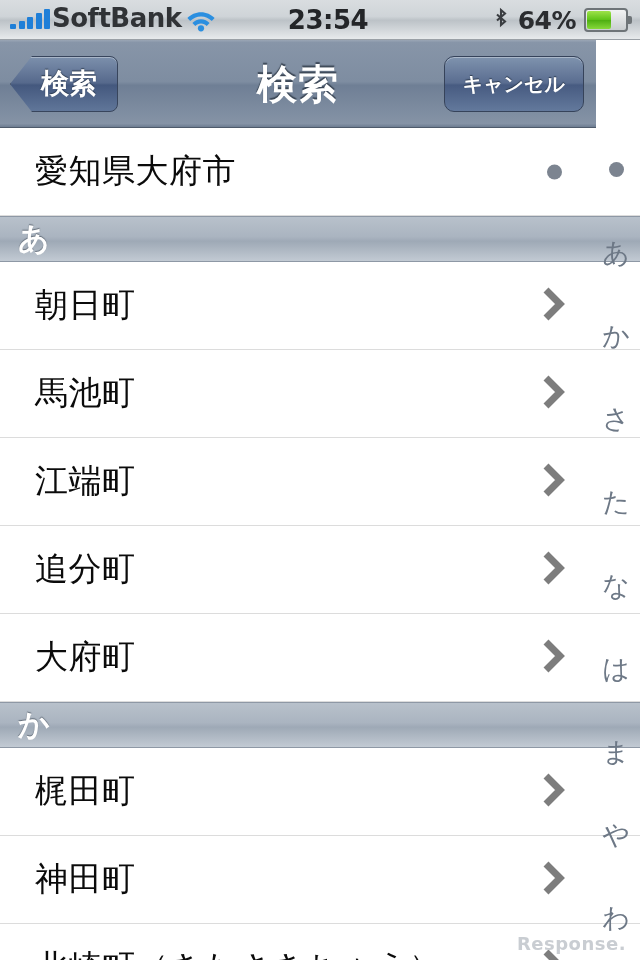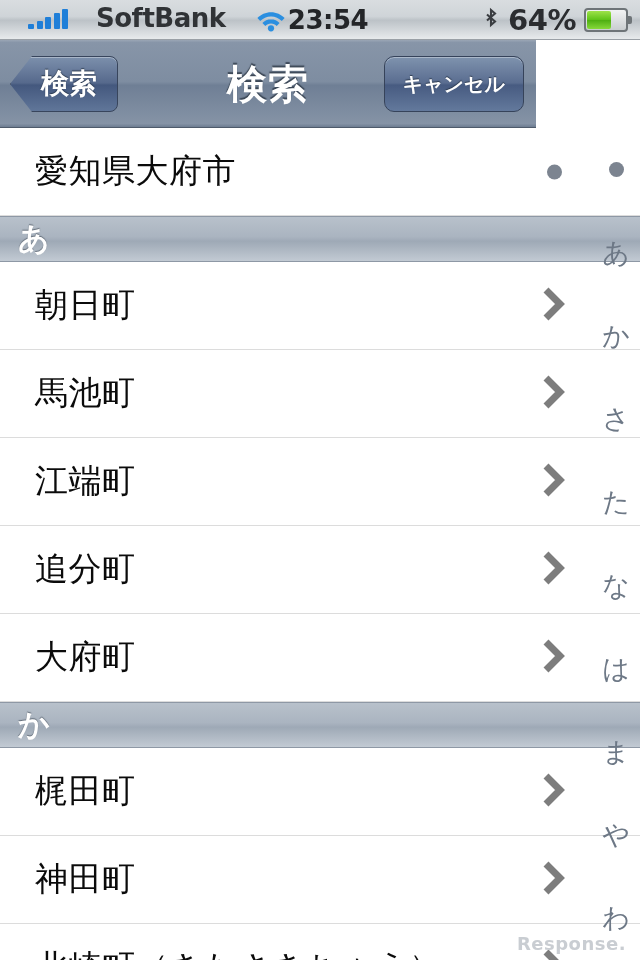--- a/index.html
+++ b/index.html
@@ -12,21 +12,21 @@
   }
   #screen { position:relative; width:640px; height:960px; overflow:hidden; background:#fff; }
 
   
   .statusbar{
     position:relative; height:40px; width:640px;
     background:linear-gradient(to bottom,#d9dde0 0%,#cfd4d8 42%,#bcc2c7 52%,#e7eaec 100%);
     border-bottom:1px solid #9aa0a6;
     display:flex; align-items:center;
   }
-  .sb-left{ display:flex; align-items:flex-end; gap:28px; padding-left:28px; height:40px; }
+  .sb-left{ display:flex; align-items:flex-end; gap:2px; padding-left:10px; height:40px; }
   .signal{ display:flex; align-items:flex-end; gap:2.5px; height:22px; padding-bottom:11px; }
   .signal i{ display:block; width:6px; background:#1f7fd8; border-radius:1px; }
   .signal i:nth-child(1){ height:5px; }
   .signal i:nth-child(2){ height:8px; }
   .signal i:nth-child(3){ height:12px; }
   .signal i:nth-child(4){ height:16px; }
   .signal i:nth-child(5){ height:20px; }
   .carrier{
     font-size:26px; font-weight:bold; color:#303336; line-height:40px;
     padding-bottom:2px; letter-spacing:-0.5px;
@@ -34,40 +34,40 @@
   .wifi{ width:34px; height:40px; display:flex; align-items:center; justify-content:center; }
   .clock{
     position:absolute; left:16px; right:0; text-align:center;
     font-size:26px; font-weight:bold; color:#232528; line-height:40px; letter-spacing:-0.5px;
   }
   .sb-right{
     position:absolute; right:8px; top:0; height:40px;
     display:flex; align-items:center; gap:8px;
   }
   .bt{ width:18px; height:26px; }
-  .batt-pct{ font-size:29px; font-weight:bold; color:#2b2d30; letter-spacing:-0.5px; }
+  .batt-pct{ font-size:25px; font-weight:bold; color:#2b2d30; letter-spacing:-0.5px; }
   .battery{ position:relative; width:48px; height:24px; }
   .battery .shell{
     position:absolute; left:0; top:0; width:44px; height:24px;
     border:2px solid #6e7478; border-radius:4px;
     background:linear-gradient(to bottom,#f2f3f4,#c9cdd0);
   }
   .battery .cap{
     position:absolute; right:0; top:8px; width:4px; height:8px;
     background:#6e7478; border-radius:0 2px 2px 0;
   }
   .battery .fill{
     position:absolute; left:3px; top:3px; height:18px;
     background:linear-gradient(to bottom,#9ee24a 0%,#5fc319 48%,#4faf12 52%,#86d93a 100%);
     border-radius:2px;
   }
 
   
   .navbar{
-    position:relative; height:88px; width:536px;
+    position:relative; height:88px; width:596px;
     background:linear-gradient(to bottom,#9aa6b5 0%,#8795a8 3%,#7e8da1 48%,#6f7f95 52%,#8593a6 96%,#6d7c91 100%);
     border-bottom:1px solid #4e5a6b;
     display:flex; align-items:center;padding-left:32px;
   }
   .nav-title{
     position:absolute; left:0; right:0; text-align:center;
     font-size:40px; font-weight:bold; color:#ffffff; line-height:88px;
     text-shadow:0 -2px 1px rgba(38,48,62,0.75);
     letter-spacing:1px;
   }

